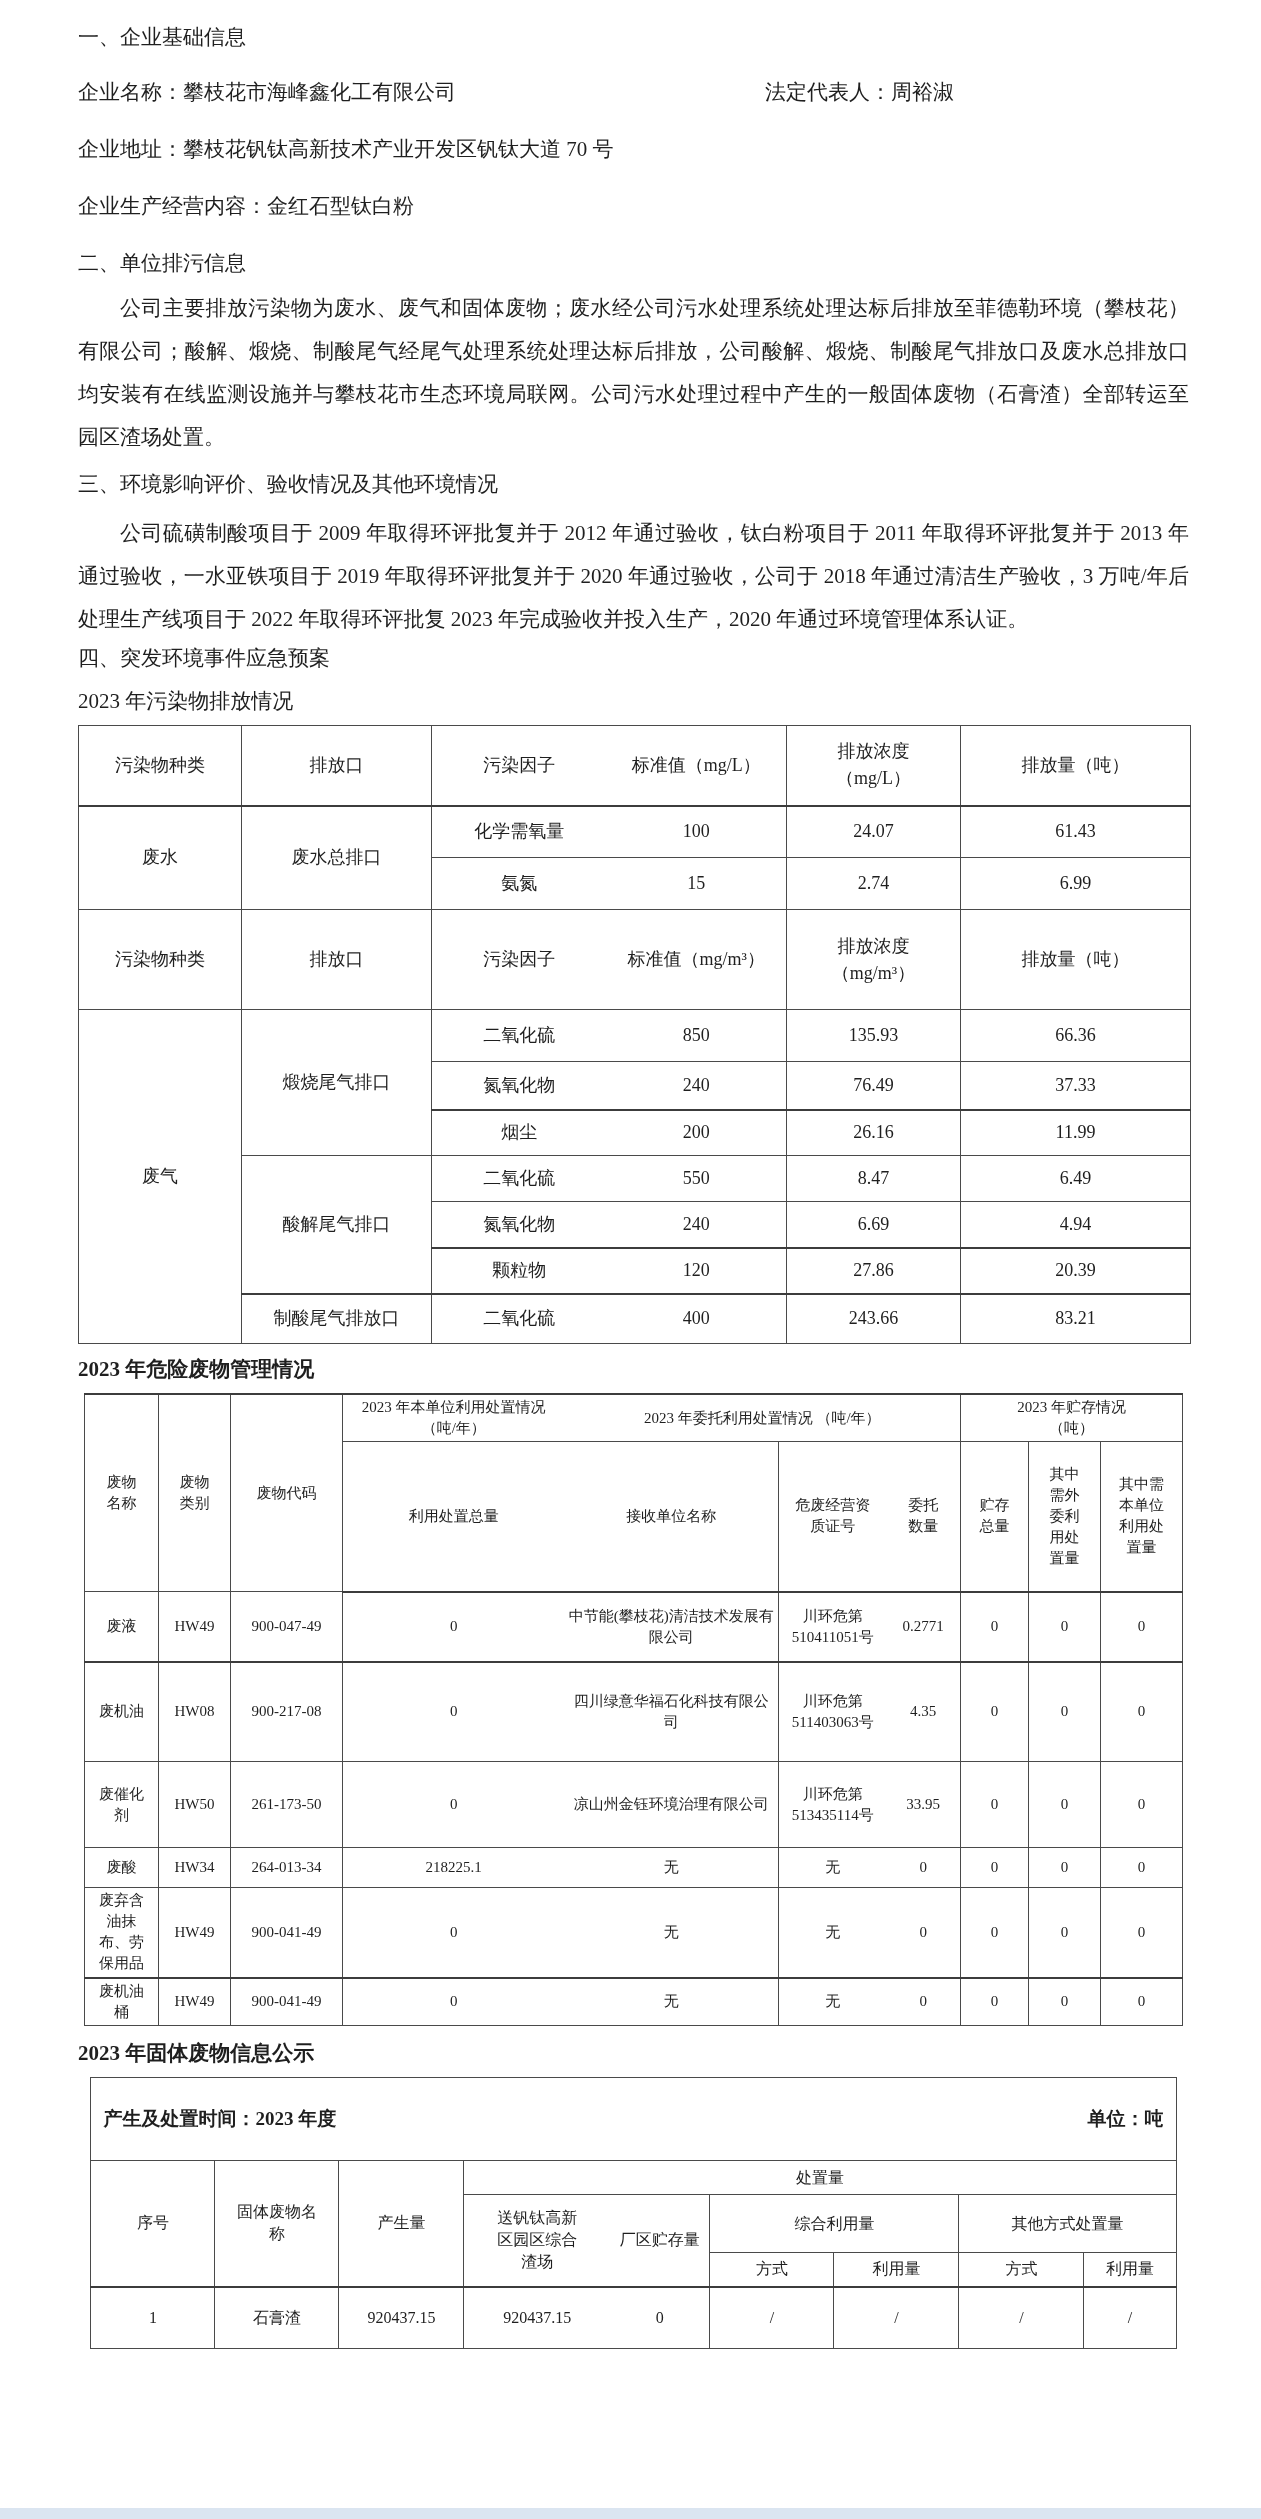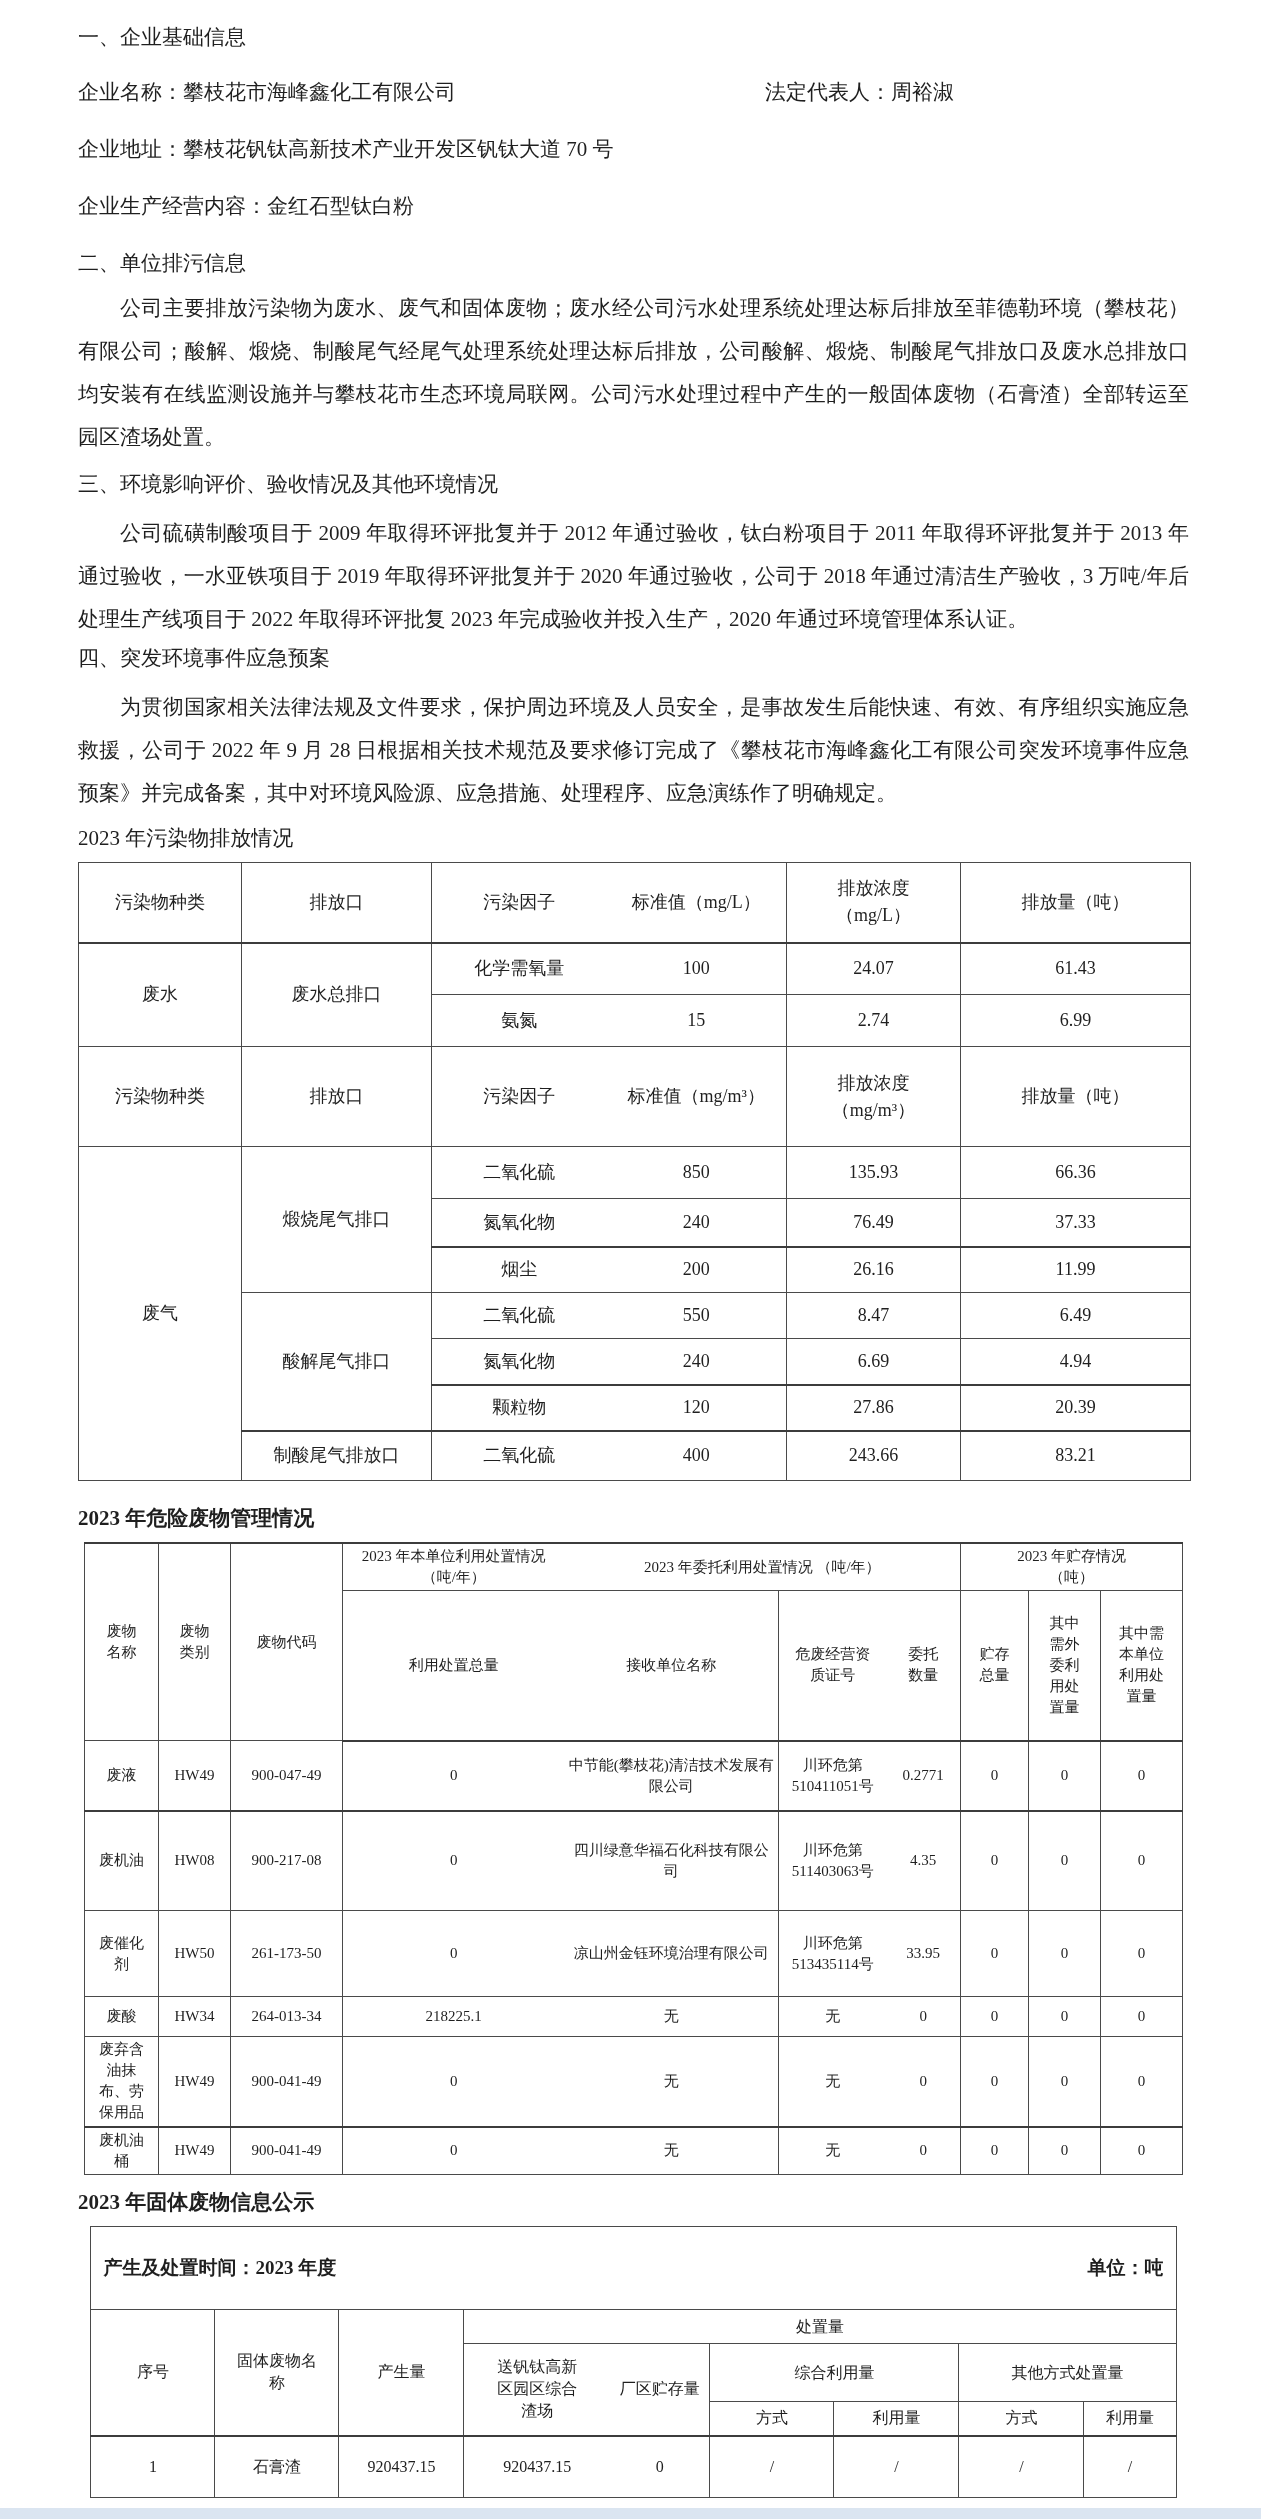--- a/index.html
+++ b/index.html
@@ -56,21 +56,20 @@
       <span>企业生产经营内容：</span><span>金红石型钛白粉</span>
     </div>
 
     <div class="h-line" style="margin-bottom:8px;">二、单位排污信息</div>
     <p class="para">公司主要排放污染物为废水、废气和固体废物；废水经公司污水处理系统处理达标后排放至菲德勒环境（攀枝花）有限公司；酸解、煅烧、制酸尾气经尾气处理系统处理达标后排放，公司酸解、煅烧、制酸尾气排放口及废水总排放口均安装有在线监测设施并与攀枝花市生态环境局联网。公司污水处理过程中产生的一般固体废物（石膏渣）全部转运至园区渣场处置。</p>
 
     <div class="h-line" style="margin-bottom:12px;margin-top:6px;">三、环境影响评价、验收情况及其他环境情况</div>
     <p class="para" style="margin-bottom:2px;">公司硫磺制酸项目于 2009 年取得环评批复并于 2012 年通过验收，钛白粉项目于 2011 年取得环评批复并于 2013 年通过验收，一水亚铁项目于 2019 年取得环评批复并于 2020 年通过验收，公司于 2018 年通过清洁生产验收，3 万吨/年后处理生产线项目于 2022 年取得环评批复 2023 年完成验收并投入生产，2020 年通过环境管理体系认证。</p>
 
     <div class="h-line" style="margin-bottom:12px;margin-top:2px;">四、突发环境事件应急预案</div>
-    <p class="para" style="margin-bottom:4px;">为贯彻国家相关法律法规及文件要求，保护周边环境及人员安全，是事故发生后能快速、有效、有序组织实施应急救援，公司于 2022 年 9 月 28 日根据相关技术规范及要求修订完成了《攀枝花市海峰鑫化工有限公司突发环境事件应急预案》并完成备案，其中对环境风险源、应急措施、处理程序、应急演练作了明确规定。</p>
 
     <div class="tbl-title" style="font-weight:normal;">2023 年污染物排放情况</div>
     <table class="t1">
       <colgroup>
           <col style="width:163px">
           <col style="width:190px">
           <col style="width:175px">
           <col style="width:180px">
           <col style="width:174px">
           <col style="width:230px">
@@ -150,21 +149,21 @@
       <tr class="bt2" style="height:50px">
         <td>制酸尾气排放口</td>
         <td class="nr">二氧化硫</td>
         <td class="nl">400</td>
         <td>243.66</td>
         <td>83.21</td>
       </tr>
     </tbody>
       </table>
 
-    <div class="tbl-title" style="margin-top:22px;">2023 年危险废物管理情况</div>
+    <div class="tbl-title" style="margin-top:10px;">2023 年危险废物管理情况</div>
     <table class="t2">
       <colgroup>
           <col style="width:74px">
           <col style="width:72px">
           <col style="width:112px">
           <col style="width:222px">
           <col style="width:214px">
           <col style="width:108px">
           <col style="width:74px">
           <col style="width:68px">

